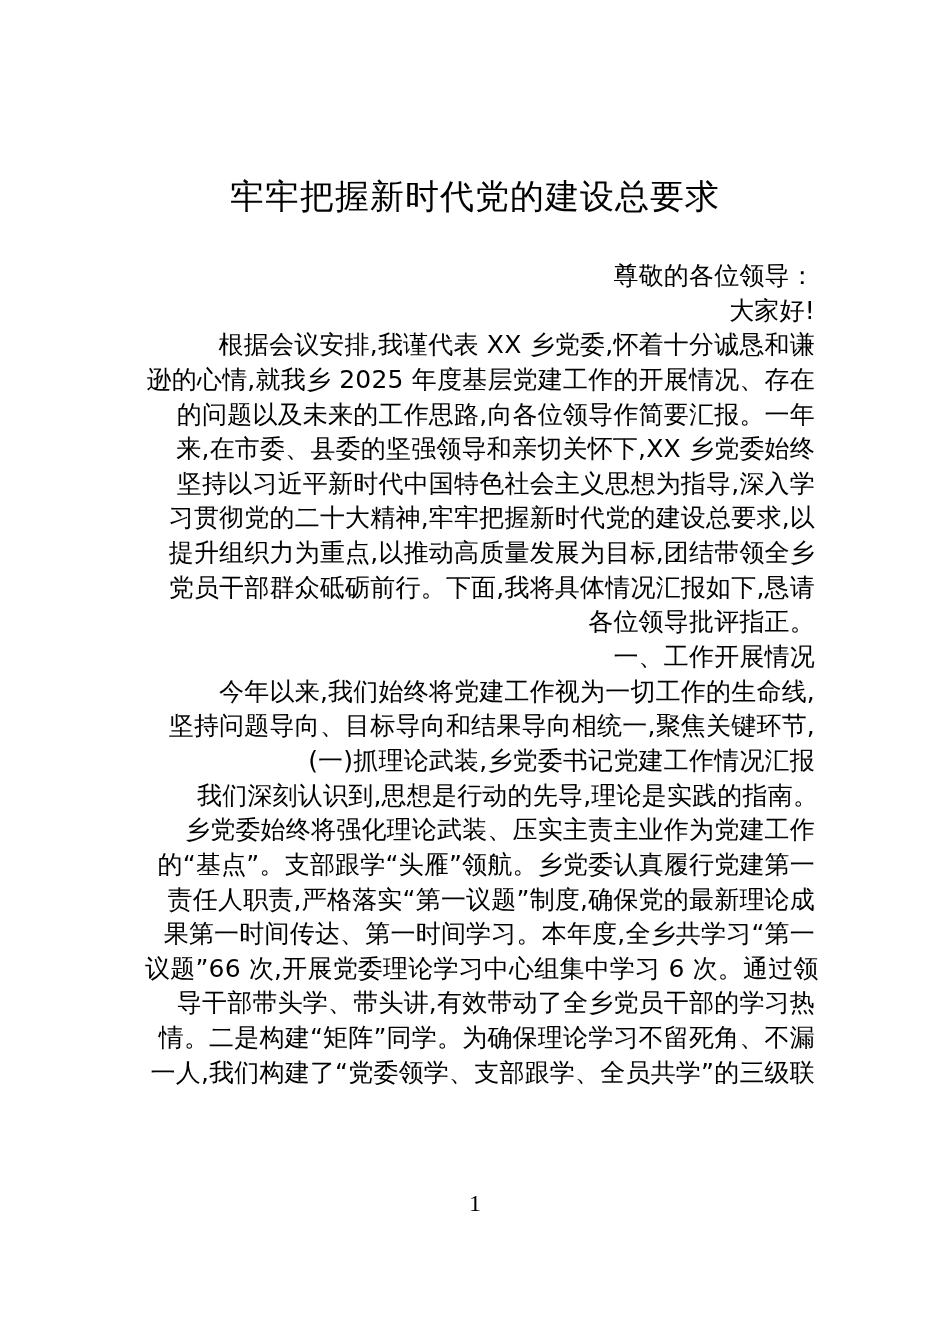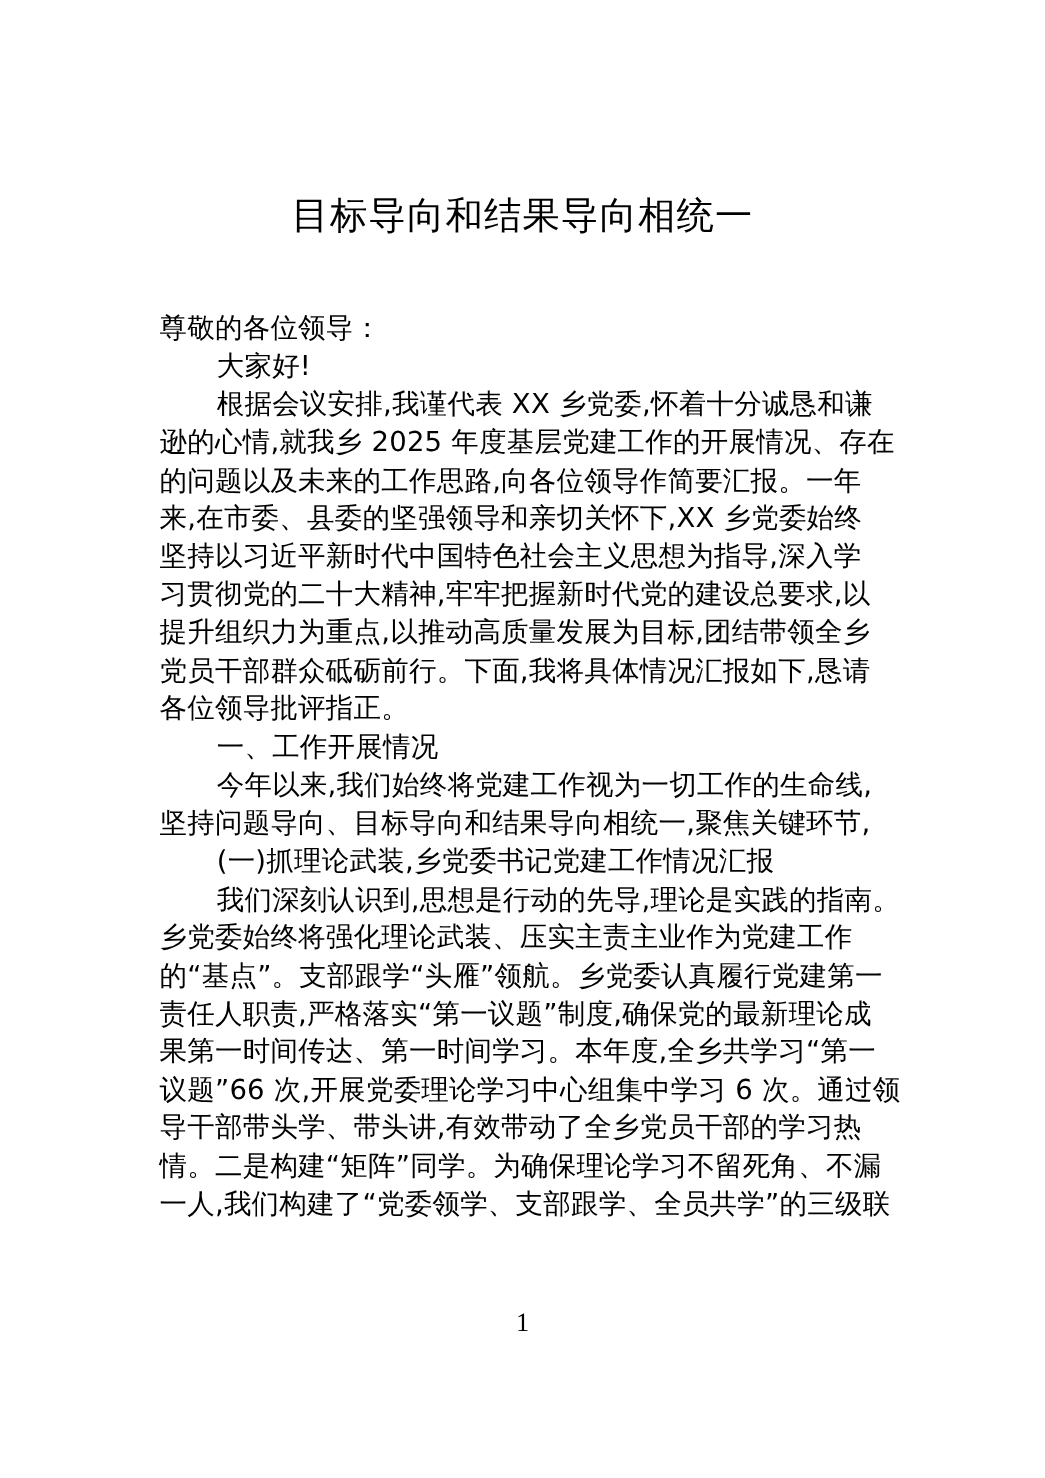--- a/index.html
+++ b/index.html
@@ -1,32 +1,32 @@
 <!DOCTYPE html>
 <html><head>
 <meta charset="utf-8">
 <style>
   html, body { margin: 0; padding: 0; background: #ffffff; }
   body { width: 950px; height: 1344px; position: relative; overflow: hidden;
          font-family: "DejaVu Sans", "Liberation Sans", sans-serif; color: #000; }
   .page { position: absolute; left: 0; top: 0; width: 950px; height: 1344px; background: #fff; }
   .title { position: absolute; left: 0; width: 950px; top: 170px; text-align: center;
            font-size: 34px; line-height: 52px; letter-spacing: 1px; }
-  .body { position: absolute; left: 145px; top: 281px; width: 670px; }
+  .body { position: absolute; left: 145px; top: 259px; width: 670px; text-align: right; }
   .line { height: 34.65px; line-height: 34.65px; font-size: 25px; white-space: nowrap;
           letter-spacing: 0.2px; }
   .indent { padding-left: 52px; }
   .page-number { position: absolute; left: 0; width: 950px; top: 1188px; text-align: center;
                  font-family: "Liberation Serif", "DejaVu Serif", serif; font-size: 24px; line-height: 30px; }
 </style>
 </head>
 <body>
 
 <div class="page">
-  <div class="title">目标导向和结果导向相统一</div>
+  <div class="title">牢牢把握新时代党的建设总要求</div>
 
   <div class="body">
     <div class="line">尊敬的各位领导：</div>
     <div class="line indent">大家好!</div>
     <div class="line indent">根据会议安排,我谨代表 XX 乡党委,怀着十分诚恳和谦</div>
     <div class="line">逊的心情,就我乡 2025 年度基层党建工作的开展情况、存在</div>
     <div class="line">的问题以及未来的工作思路,向各位领导作简要汇报。一年</div>
     <div class="line">来,在市委、县委的坚强领导和亲切关怀下,XX 乡党委始终</div>
     <div class="line">坚持以习近平新时代中国特色社会主义思想为指导,深入学</div>
     <div class="line">习贯彻党的二十大精神,牢牢把握新时代党的建设总要求,以</div>

